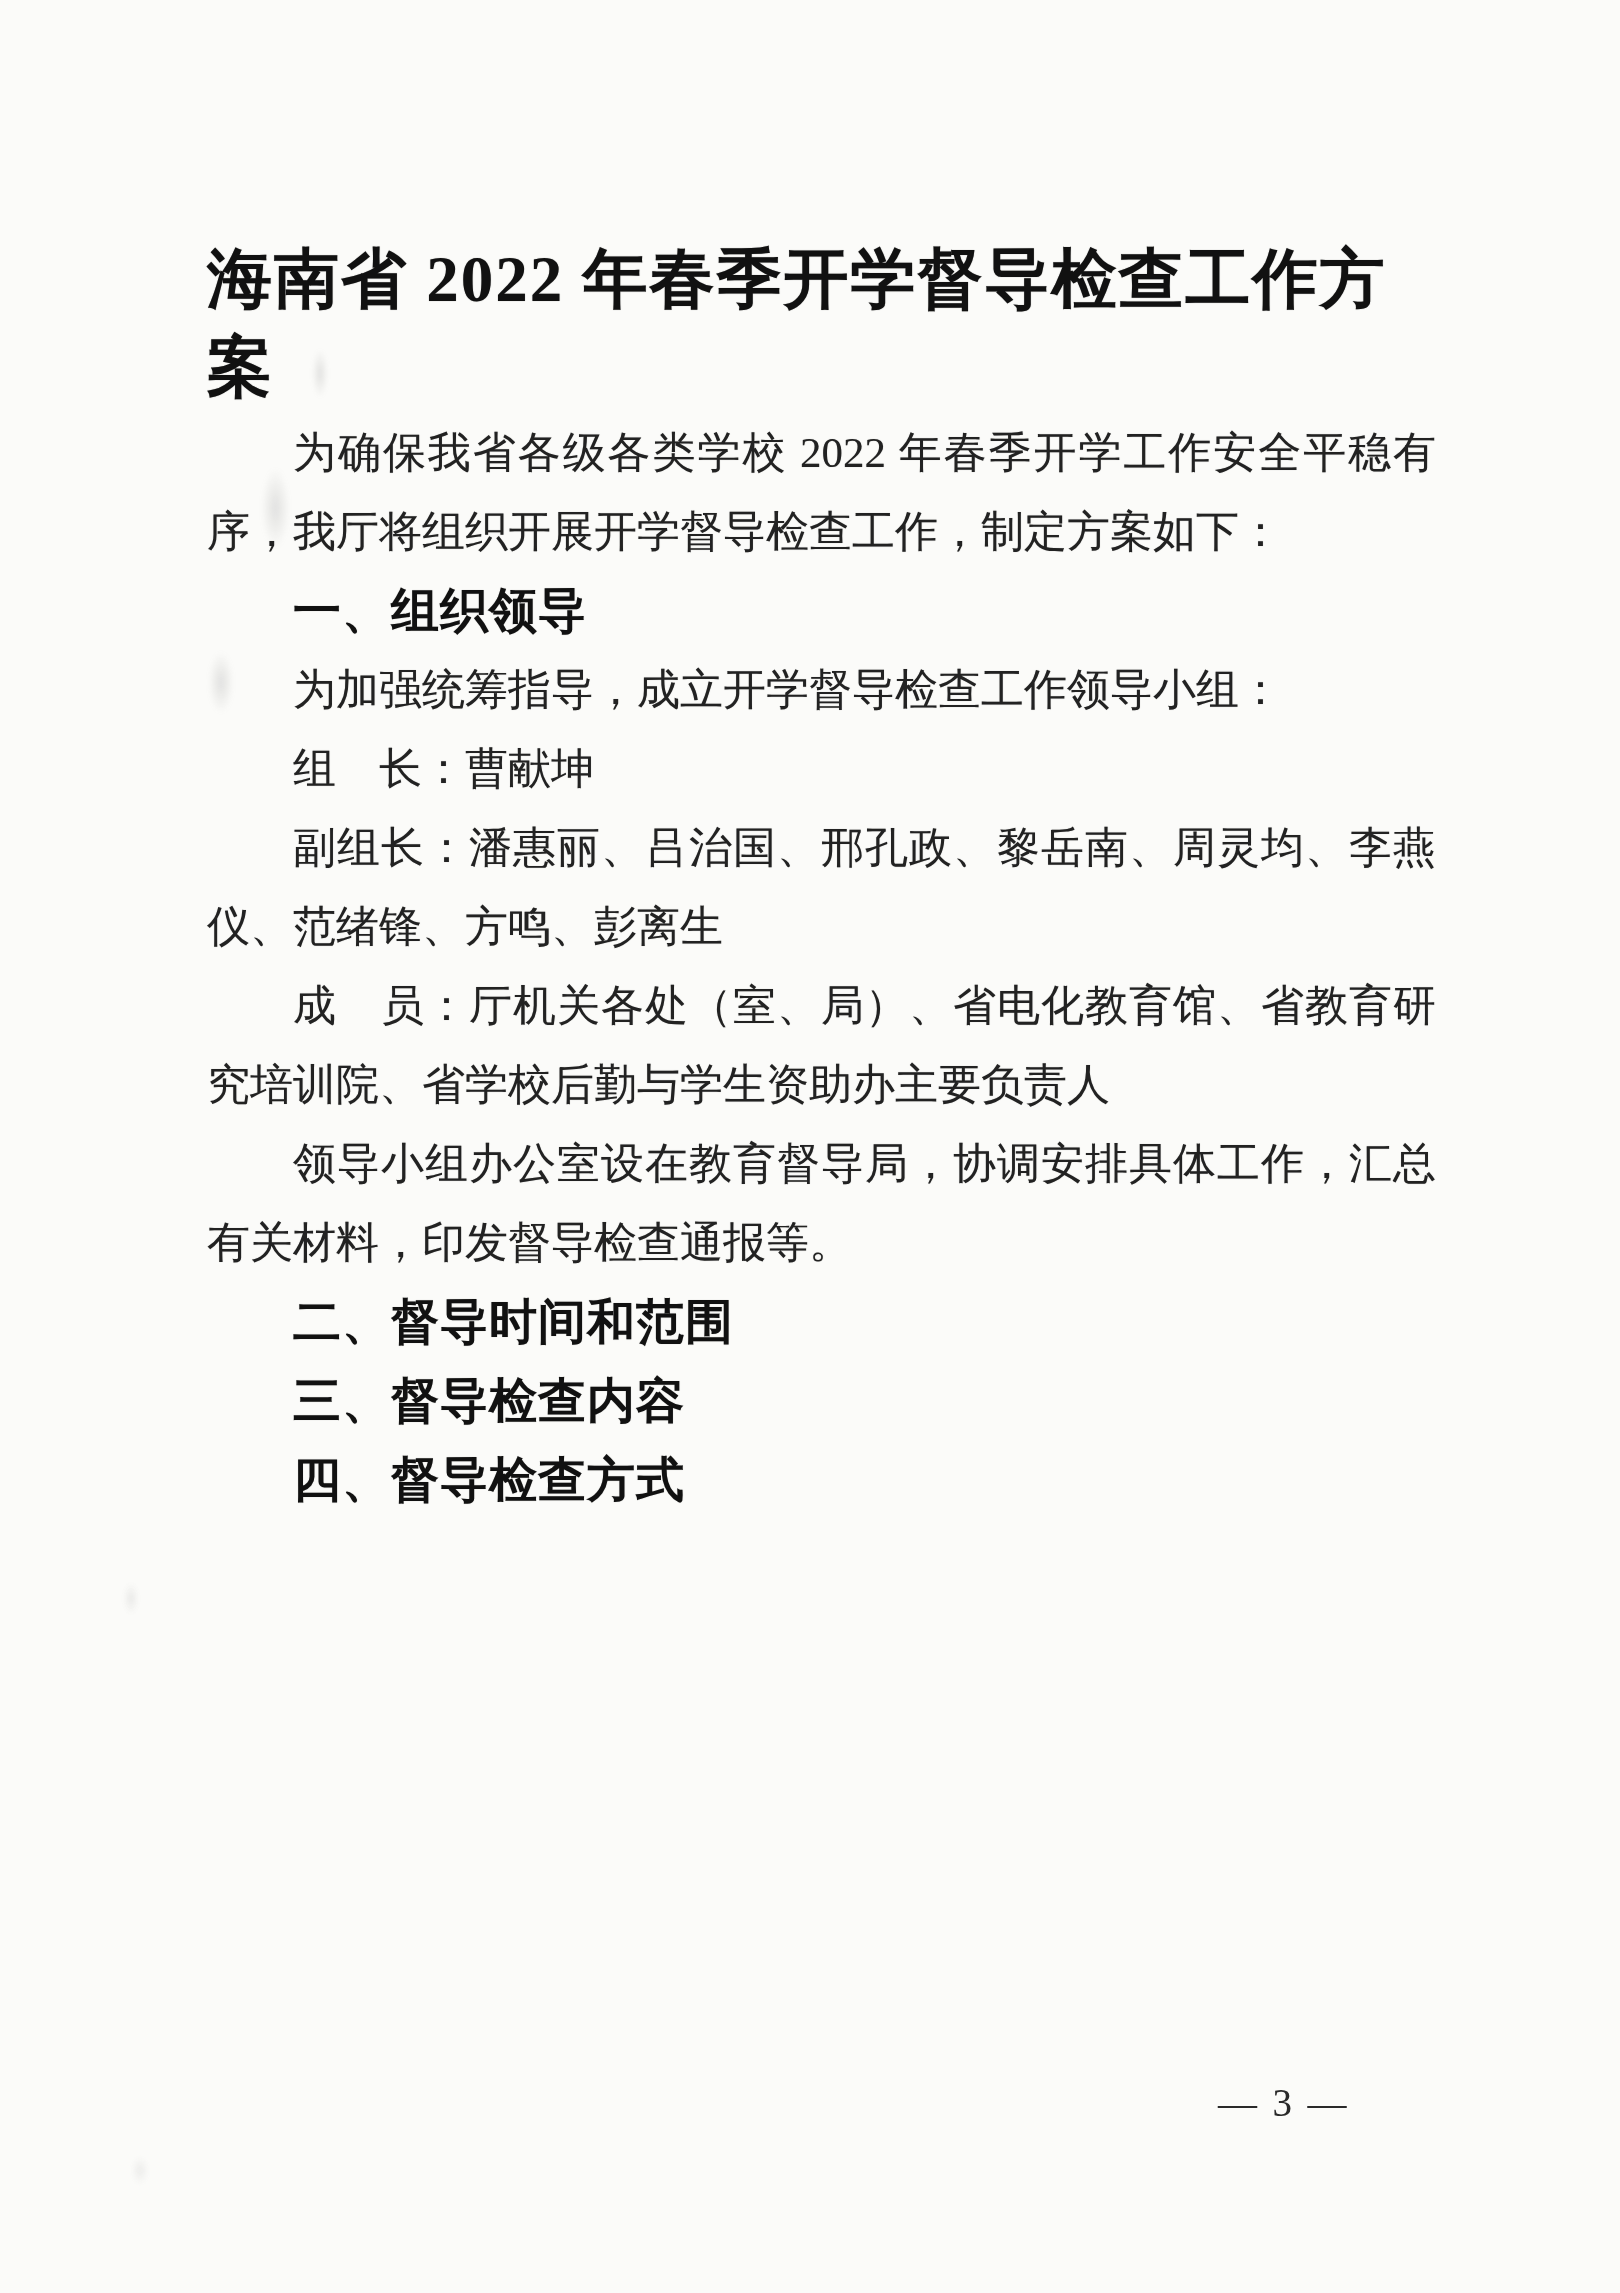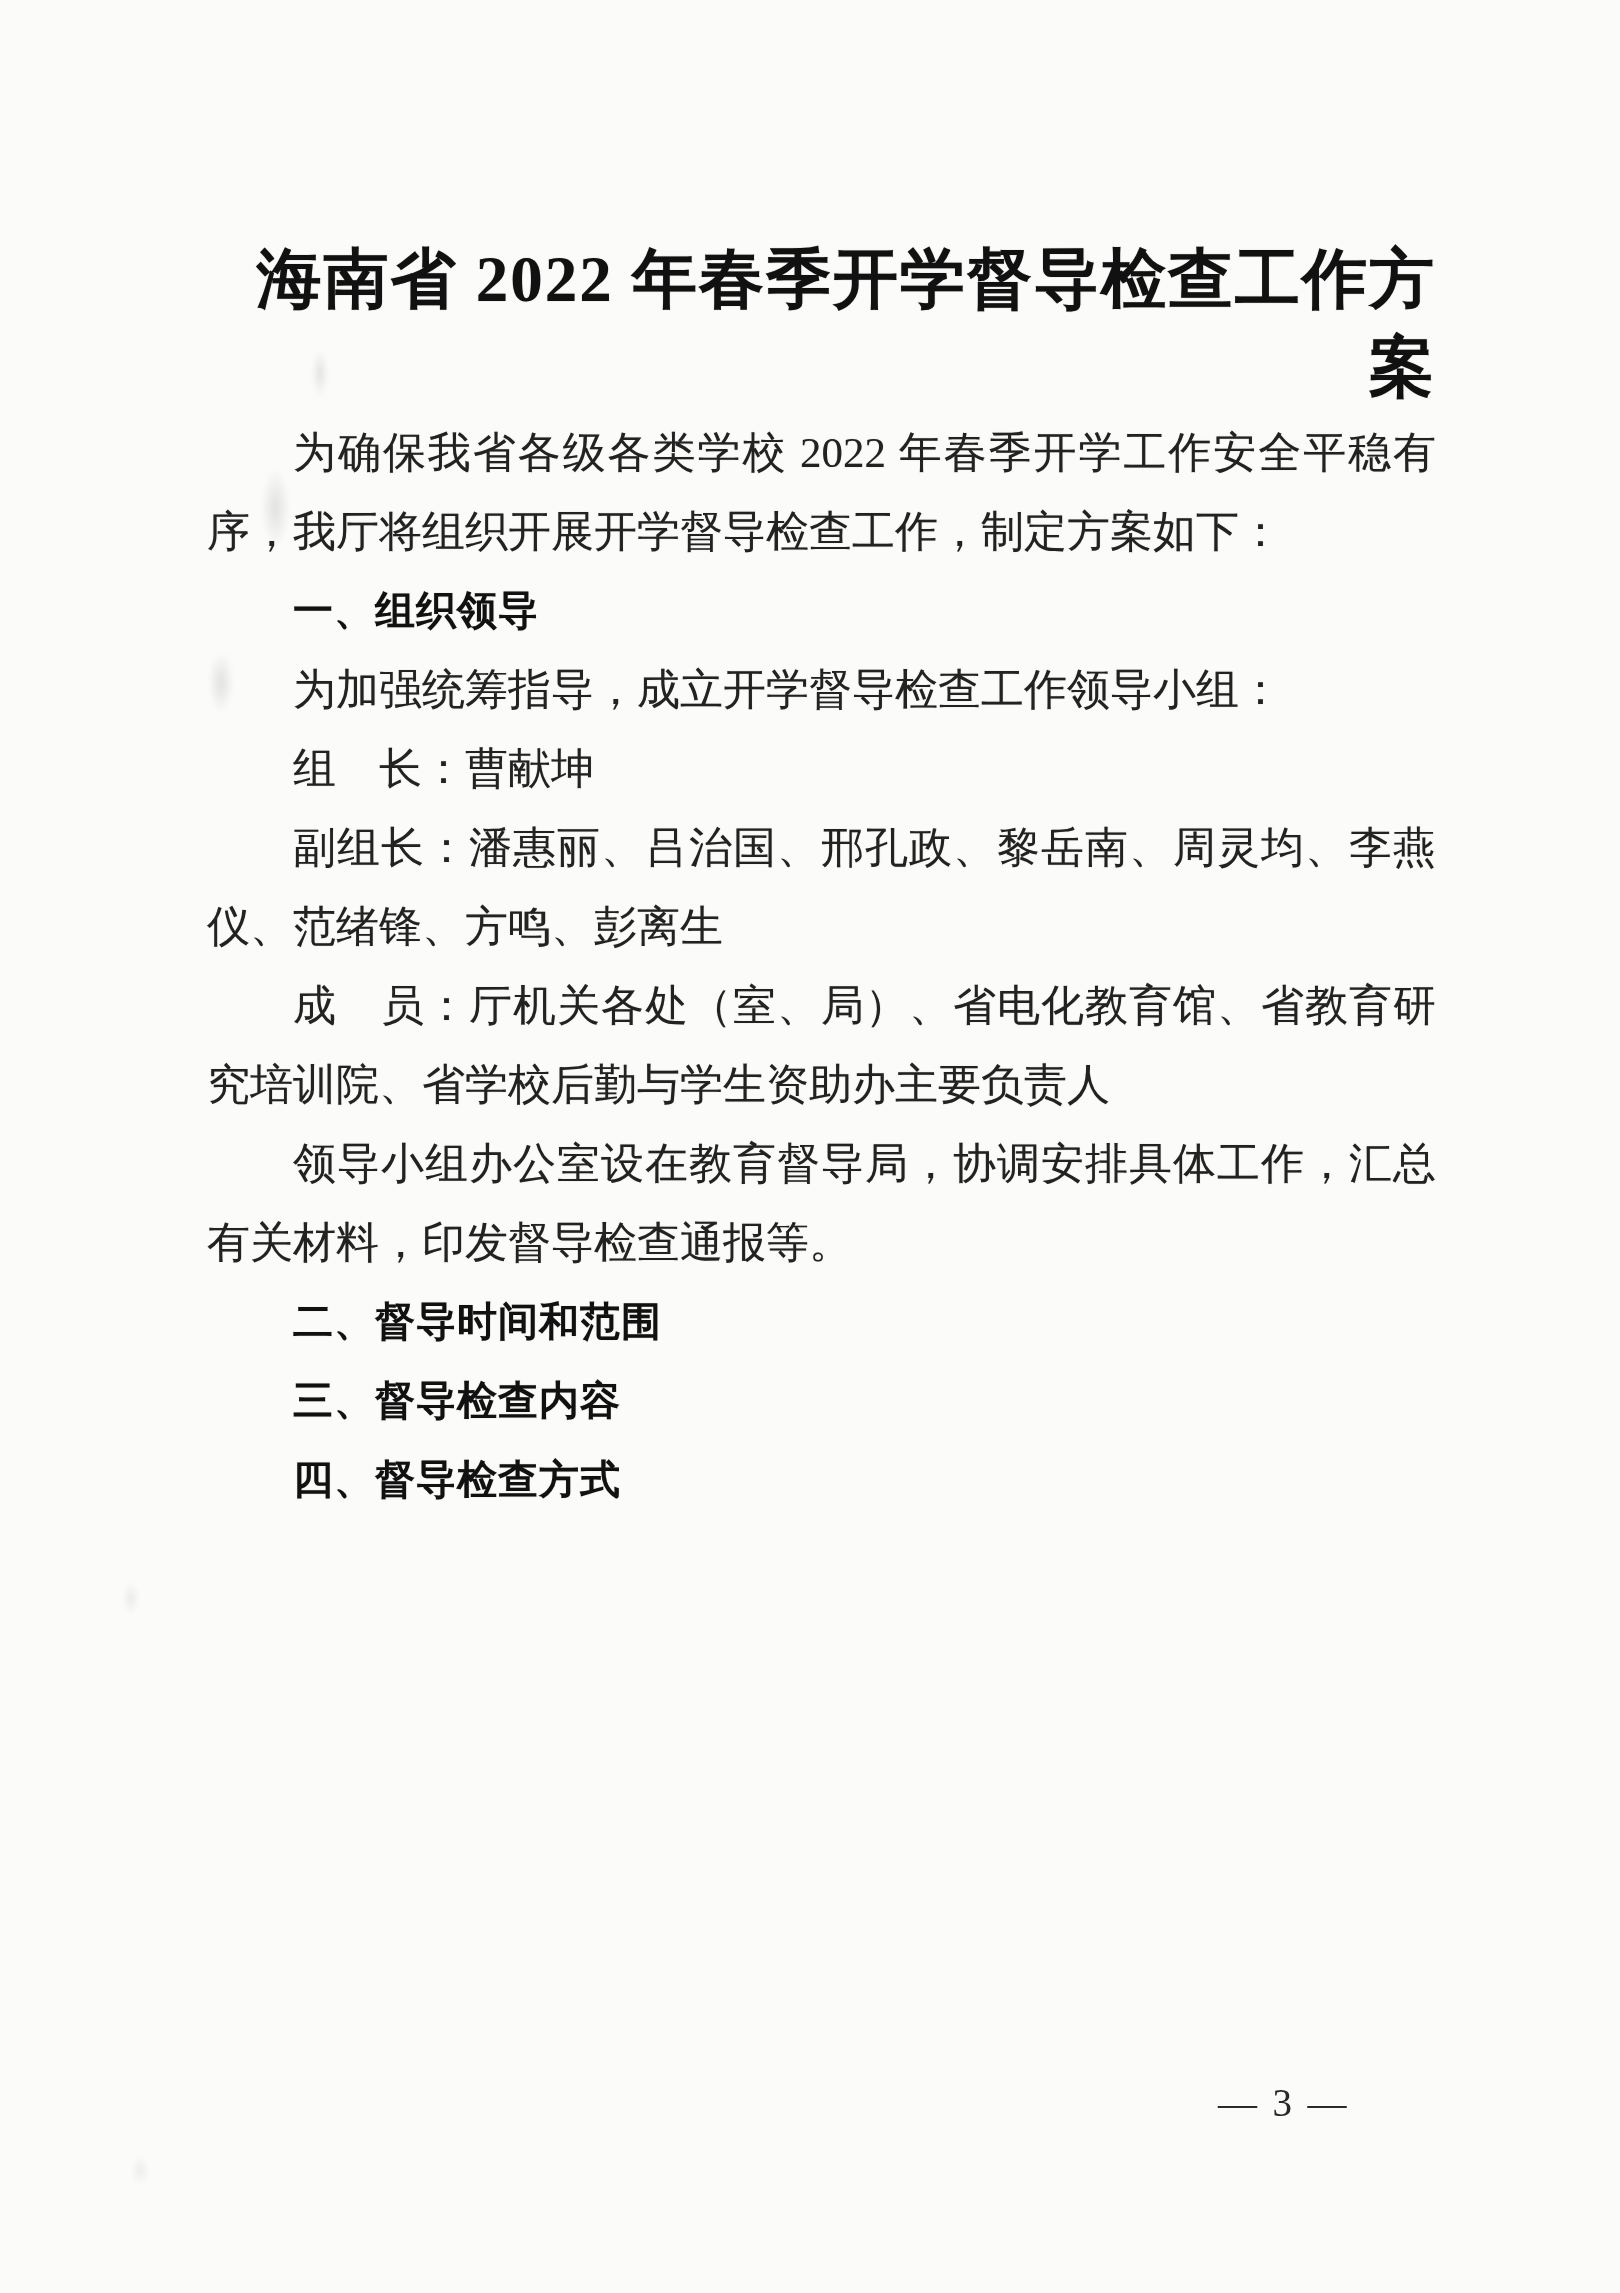--- a/index.html
+++ b/index.html
@@ -14,21 +14,21 @@
     background: #fbfbf9;
     overflow: hidden;
     color: #1c1c1c;
   }
   .title {
     position: absolute;
     top: 235px;
     left: 207px;
     width: 1229px;
     margin: 0;
-    text-align: right;
+    text-align: left;
     font-family: "Liberation Serif", "DejaVu Serif", serif;
     font-weight: bold;
     font-size: 65px;
     line-height: 88px;
     letter-spacing: 2px;
     color: #111;
     text-shadow: 0 0 1px rgba(0,0,0,0.45);
   }
   .docbody {
     position: absolute;
@@ -44,21 +44,21 @@
   }
   .para {
     margin: 0;
     text-indent: 86px;
   }
   .heading {
     margin: 0;
     text-indent: 86px;
     font-family: "Liberation Sans", "DejaVu Sans", sans-serif;
     font-weight: bold;
-    font-size: 40px;
+    font-size: 48px;
     letter-spacing: 1px;
     color: #111;
   }
   .pagenum {
     position: absolute;
     top: 2080px;
     left: 1218px;
     font-family: "Liberation Serif", "DejaVu Serif", serif;
     font-size: 39px;
     line-height: 45px;

